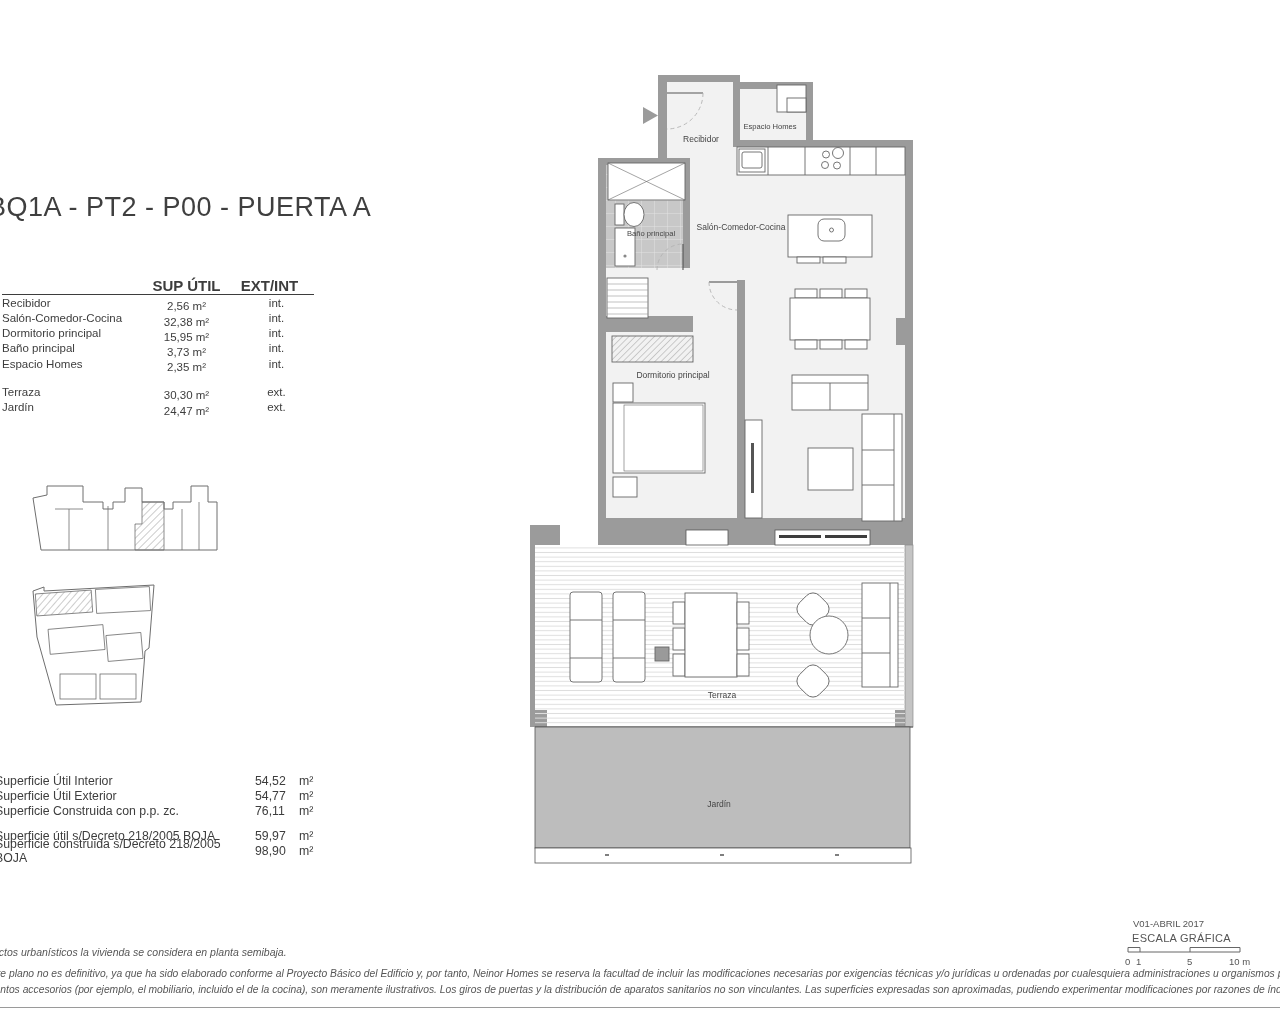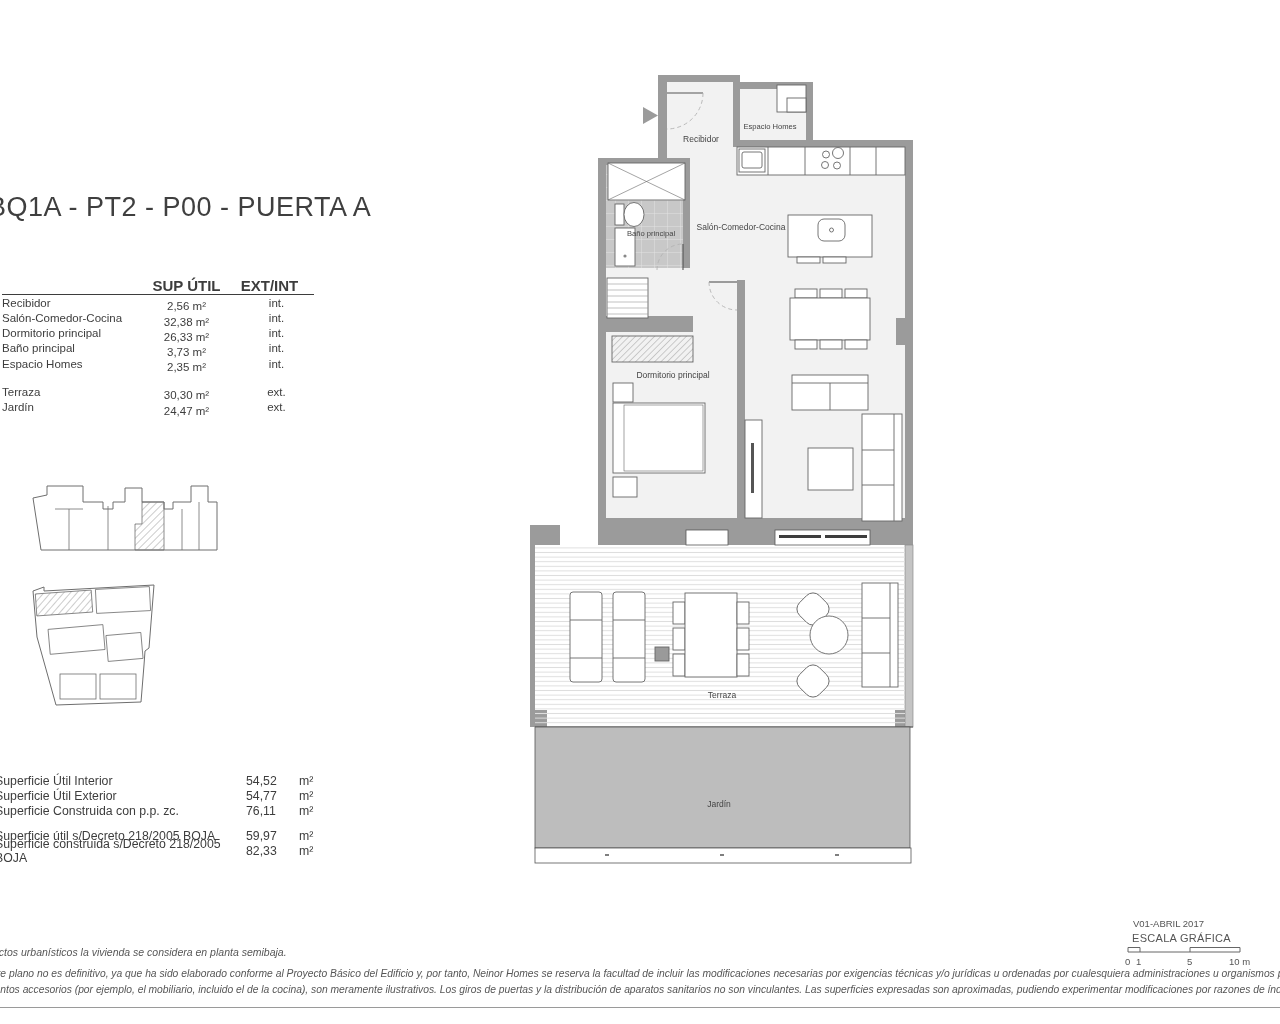--- a/index.html
+++ b/index.html
@@ -20,21 +20,21 @@
   #room-table .trow{display:flex;height:14.6px;align-items:center;margin-top:.6px;}
   #room-table .trow .c-name{width:132px;}
   #room-table .trow .c-sup{width:105px;text-align:center;margin-top:7px;}
   #room-table .trow .c-ext{width:75px;text-align:center;}
   #room-table .tgap{height:13px;}
   
   #summary{left:-5px;top:773px;width:330px;font-size:12.3px;color:#3d3d3d;}
   #summary .srow{display:flex;height:15.2px;align-items:center;}
   #summary .srow .s-label{flex:1;}
   #summary .srow .s-val{width:44px;text-align:left;}
-  #summary .srow .s-unit{width:26px;margin-left:9px;}
+  #summary .srow .s-unit{width:26px;}
   #summary .sgap{height:10px;}
   
   .note{font-style:italic;color:#565656;white-space:nowrap;}
   #note1{left:-7px;top:946px;font-size:10.5px;}
   #disc1{left:-14px;top:968px;font-size:10.3px;}
   #disc2{left:-14px;top:984px;font-size:10.3px;}
   #footer-line{left:0;top:1007px;width:1280px;border-top:1px solid #9a9a9a;height:0;}
   
   #version{left:1133px;top:918px;font-size:9.5px;color:#555;}
   #escala{left:1132px;top:932px;font-size:11px;color:#555;letter-spacing:.3px;}
@@ -55,21 +55,21 @@
     <span class="c-sup">2,56 m²</span>
     <span class="c-ext">int.</span>
   </div>
   <div class="trow">
     <span class="c-name">Salón-Comedor-Cocina</span>
     <span class="c-sup">32,38 m²</span>
     <span class="c-ext">int.</span>
   </div>
   <div class="trow">
     <span class="c-name">Dormitorio principal</span>
-    <span class="c-sup">26,33 m²</span>
+    <span class="c-sup">15,95 m²</span>
     <span class="c-ext">int.</span>
   </div>
   <div class="trow">
     <span class="c-name">Baño principal</span>
     <span class="c-sup">3,73 m²</span>
     <span class="c-ext">int.</span>
   </div>
   <div class="trow">
     <span class="c-name">Espacio Homes</span>
     <span class="c-sup">2,35 m²</span>
@@ -128,21 +128,21 @@
     <span class="s-unit">m²</span>
   </div>
   <div class="sgap"></div>
   <div class="srow">
     <span class="s-label">Superficie útil s/Decreto 218/2005 BOJA</span>
     <span class="s-val">59,97</span>
     <span class="s-unit">m²</span>
   </div>
   <div class="srow">
     <span class="s-label">Superficie construida s/Decreto 218/2005 BOJA</span>
-    <span class="s-val">82,33</span>
+    <span class="s-val">98,90</span>
     <span class="s-unit">m²</span>
   </div>
 </div>
 
 <svg class="abs" style="left:525px;top:58px;" width="420" height="820" viewBox="0 0 420 820">
   <defs>
     <pattern id="tilegrid" width="13" height="13" patternUnits="userSpaceOnUse">
       <path d="M13,0 V13 M0,13 H13" stroke="#e3e3e3" stroke-width="1" fill="none"></path>
     </pattern>
     <pattern id="deck" width="6" height="4.6" patternUnits="userSpaceOnUse">

